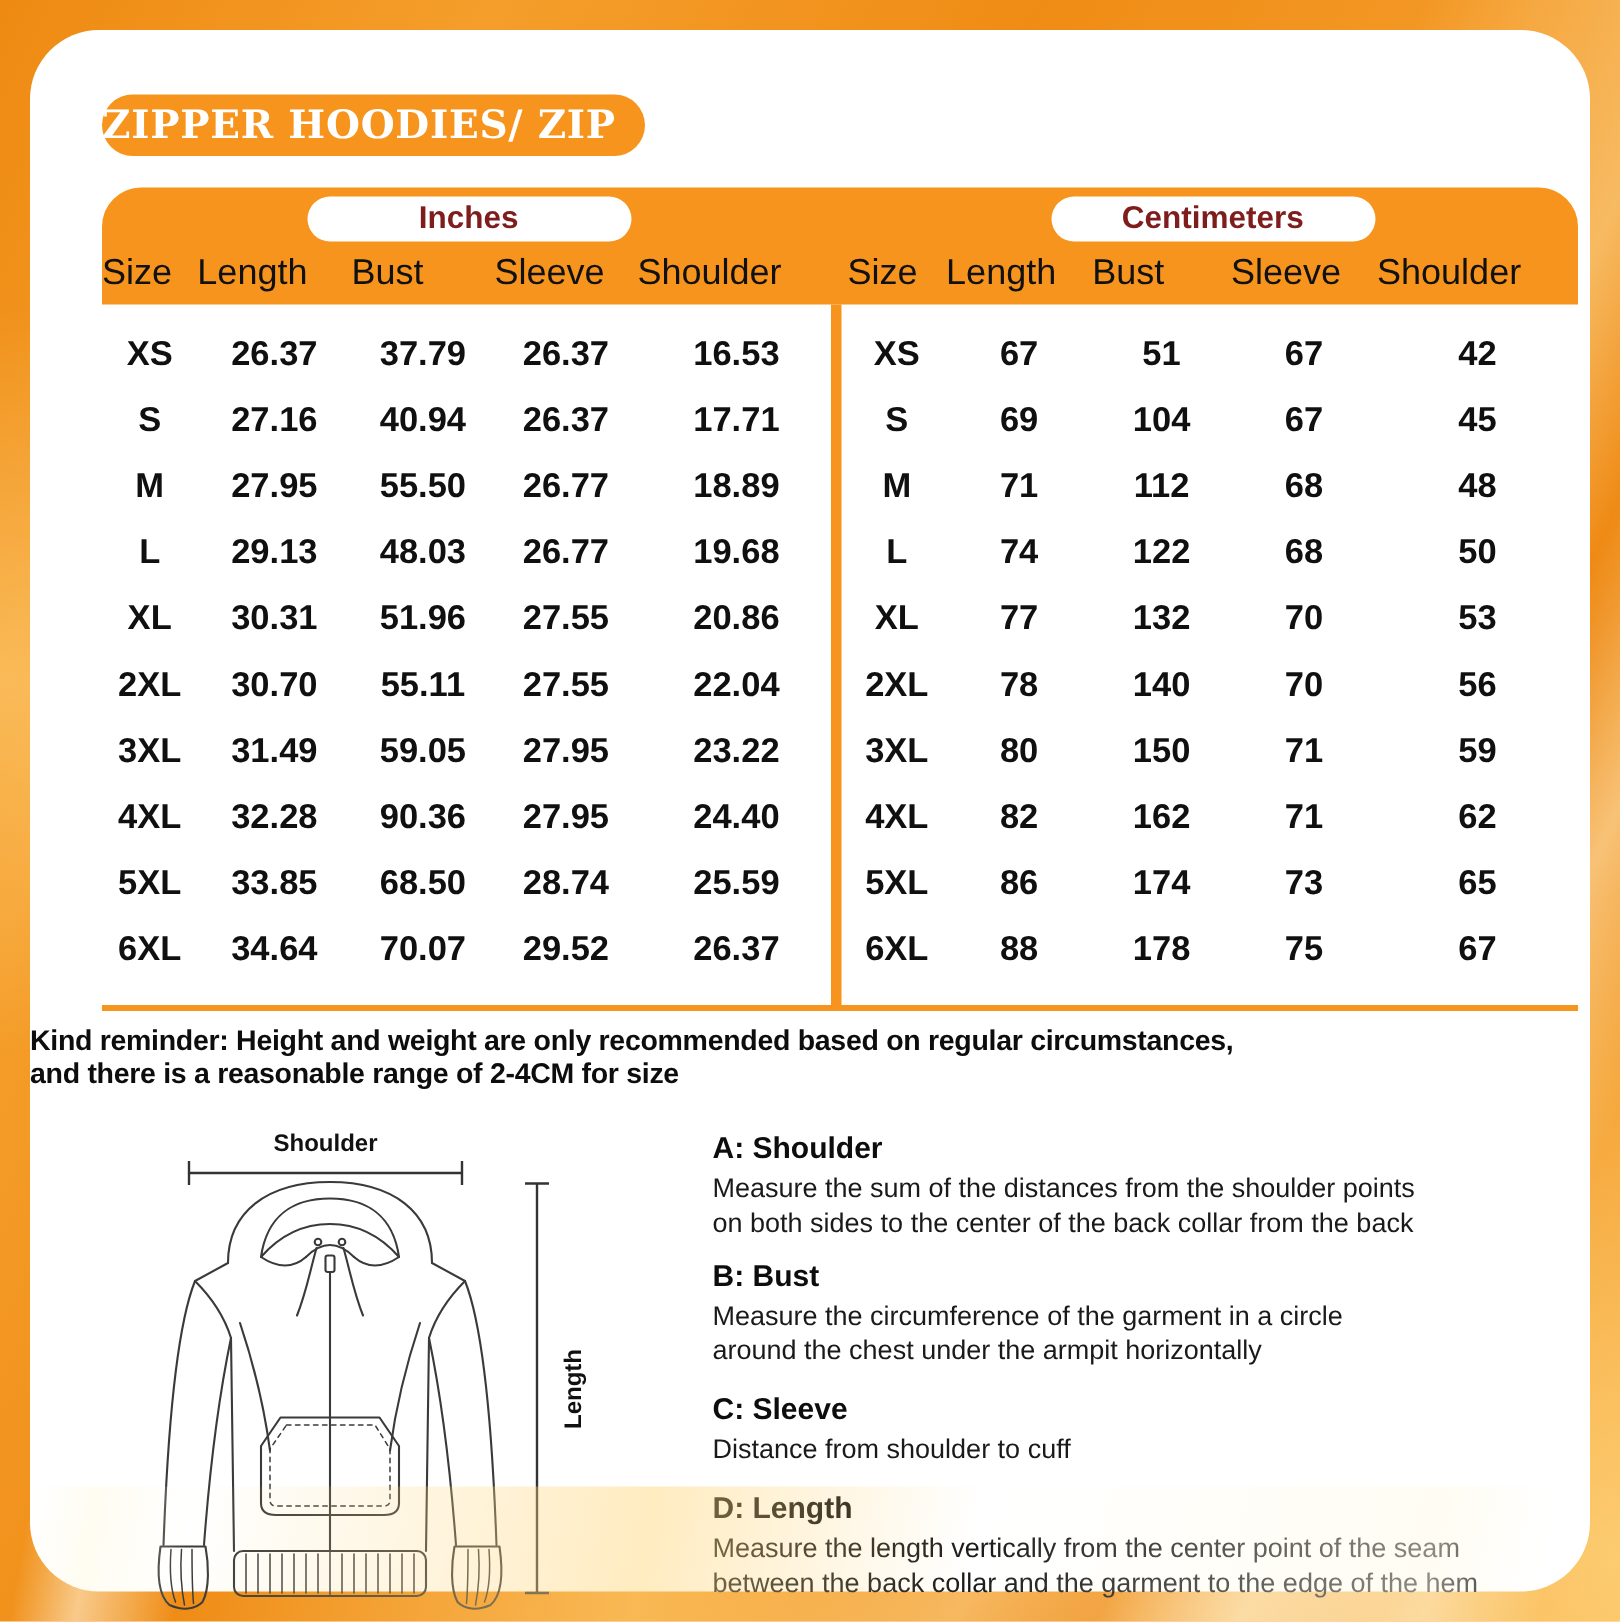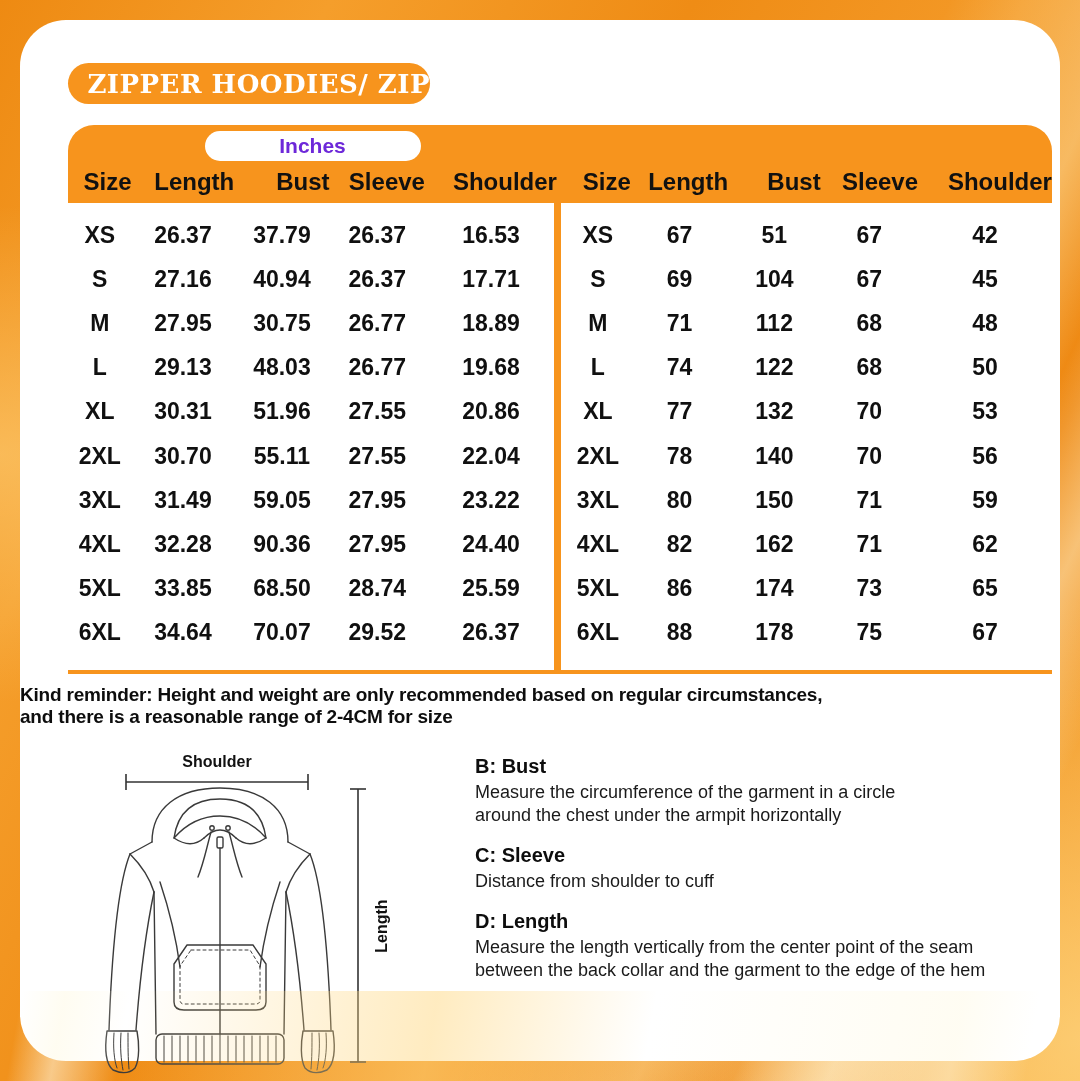--- a/index.html
+++ b/index.html
@@ -17,45 +17,45 @@
     background:linear-gradient(100deg, rgba(255,255,255,0) 2%, rgba(255,250,230,.55) 6%, rgba(255,255,255,0) 12%, rgba(255,216,130,.5) 40%, rgba(255,255,255,0) 60%, rgba(255,250,230,.5) 88%, rgba(255,255,255,0) 95%);
   }
   .card{
     position:absolute; left:20px; top:20px; width:1040px; height:1041px;
     background:#fff; border-radius:46px;
   }
 
   .title-pill{
     position:absolute; left:48px; top:43px; width:362px; height:41px;
     background:var(--accent); border-radius:21px;
-    display:flex; align-items:center; justify-content:flex-end;
+    display:flex; align-items:center; justify-content:flex-start;
     color:#fff; font-family:"DejaVu Serif", serif; font-weight:700;
     font-size:26px; letter-spacing:.5px;
   }
 
   .header-band{
     position:absolute; left:48px; top:105px; width:984px; height:78px;
     background:var(--accent); border-radius:26px 26px 0 0;
   }
   .band-half{position:absolute; top:0; height:78px;}
   .band-half.inches{left:0; width:489px;}
   .band-half.cm{left:497px; width:487px;}
   .unit-pill{
     position:absolute; top:6px; left:50%; transform:translateX(-50%);
     width:216px; height:30px; background:#fff; border-radius:16px;
     display:flex; align-items:center; justify-content:center;
-    font-size:21px; font-weight:700; color:#6d28d9;
+    font-size:21px; font-weight:700; color:#7f1d1d;
   }
   .cols{
     position:absolute; left:0; right:0; bottom:7px; display:grid;
   }
   .grid-in{grid-template-columns:13% 21% 19.5% 19.5% 27%;}
   .grid-cm{grid-template-columns:13.5% 20% 19% 20% 27.5%;}
   .cols span{
-    text-align:right; font-size:24px; font-weight:700; color:#111; white-space:nowrap;margin-top:11px;
+    text-align:left; font-size:24px; font-weight:400; color:#111; white-space:nowrap;margin-top:11px;
   }
 
   .rows{
     position:absolute; top:183px; height:465px; padding-top:10px; box-sizing:border-box;
   }
   .rows.left{left:48px; width:489px;}
   .rows.right{left:545px; width:487px;}
   .t-row{display:grid; height:44.2px; align-items:center;}
   .rows.left .t-row{grid-template-columns:13% 21% 19.5% 19.5% 27%;}
   .rows.right .t-row{grid-template-columns:13.5% 20% 19% 20% 27.5%;}
@@ -95,20 +95,23 @@
         </div>
         <div class="cols grid-in">
             <span>Size</span>
             <span>Length</span>
             <span>Bust</span>
             <span>Sleeve</span>
             <span>Shoulder</span>
           </div>
       </div>
       <div class="band-half cm">
+        <div class="unit-pill">
+          <span>Centimeters</span>
+        </div>
         <div class="cols grid-cm">
             <span>Size</span>
             <span>Length</span>
             <span>Bust</span>
             <span>Sleeve</span>
             <span>Shoulder</span>
           </div>
       </div>
     </div>
 
@@ -123,21 +126,21 @@
         <div class="t-row">
           <span class="t-cell">S</span>
           <span class="t-cell">27.16</span>
           <span class="t-cell">40.94</span>
           <span class="t-cell">26.37</span>
           <span class="t-cell">17.71</span>
         </div>
         <div class="t-row">
           <span class="t-cell">M</span>
           <span class="t-cell">27.95</span>
-          <span class="t-cell">30.75</span>
+          <span class="t-cell">55.50</span>
           <span class="t-cell">26.77</span>
           <span class="t-cell">18.89</span>
         </div>
         <div class="t-row">
           <span class="t-cell">L</span>
           <span class="t-cell">29.13</span>
           <span class="t-cell">48.03</span>
           <span class="t-cell">26.77</span>
           <span class="t-cell">19.68</span>
         </div>
@@ -330,20 +333,25 @@
 
           <path d="M243 289 C246 310 244 322 237 328 C228 332 220 331 215 326 C210 317 211 300 213 289 Z"></path>
           <g stroke-width="1">
               <path d="M236 291 C237 305 236 318 233 326 M229 291 C230 305 229 318 227 328 M222 291 C222 305 222 316 221 327"></path>
             </g>
         </g>
       </svg>
     </div>
 
     <div class="guide">
+        <div class="guide-entry">
+          <div class="guide-head">A: Shoulder</div>
+          <div class="guide-line">Measure the sum of the distances from the shoulder points</div>
+          <div class="guide-line">on both sides to the center of the back collar from the back</div>
+        </div>
         <div class="guide-entry gap-lg">
           <div class="guide-head">B: Bust</div>
           <div class="guide-line">Measure the circumference of the garment in a circle</div>
           <div class="guide-line">around the chest under the armpit horizontally</div>
         </div>
         <div class="guide-entry gap-lg">
           <div class="guide-head">C: Sleeve</div>
           <div class="guide-line">Distance from shoulder to cuff</div>
         </div>
         <div class="guide-entry gap-lg">

